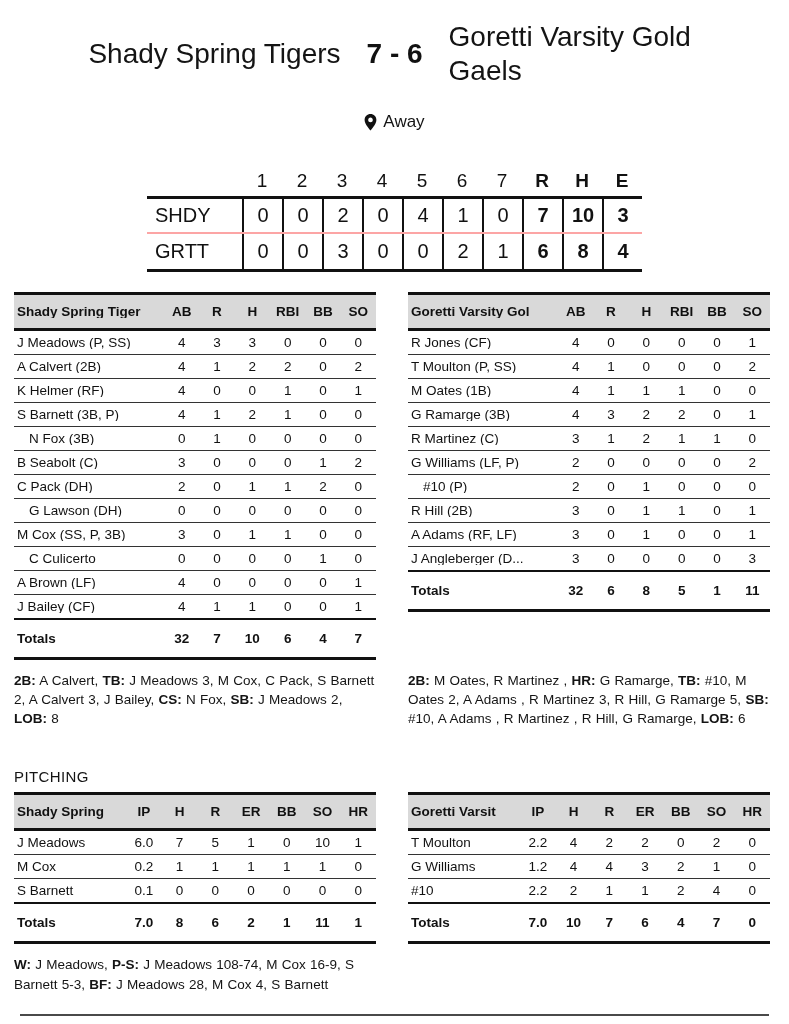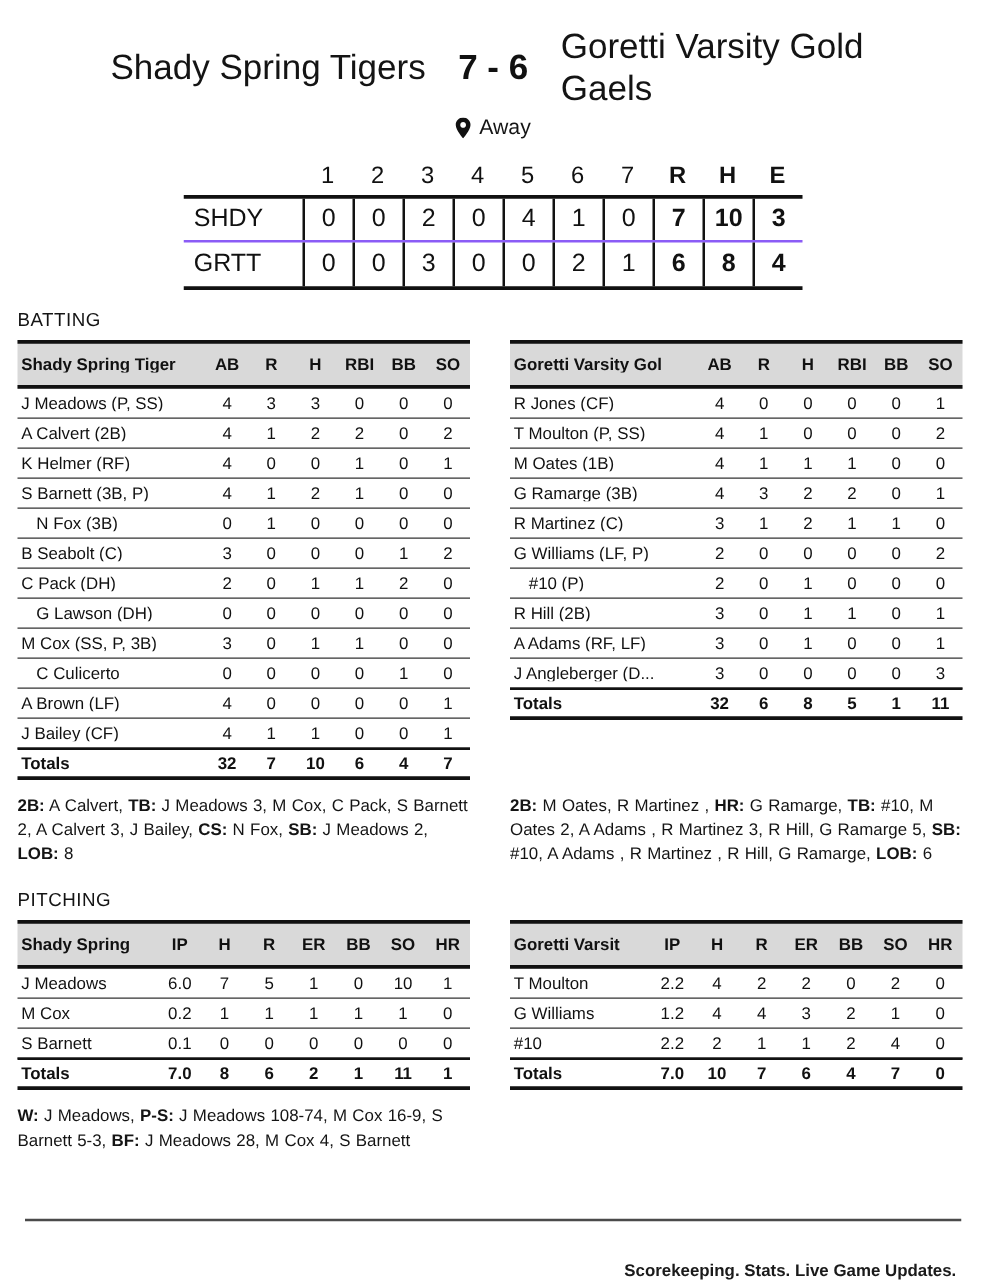--- a/index.html
+++ b/index.html
@@ -2,21 +2,21 @@
 <html><head>
 <meta charset="utf-8">
 <style>
   * { margin: 0; padding: 0; box-sizing: border-box; }
   html, body { background: #ffffff; }
   body {
     width: 789px; height: 1024px;
     font-family: "Liberation Sans", "DejaVu Sans", sans-serif;
     color: #111; overflow: hidden;
   }
-  .page { width: 789px; height: 1024px; display: flex; flex-direction: column; background: #fff; }
+  .page { width: 789px; height: 1024px; display: flex; flex-direction: column; background: #fff; gap: 20px; }
 
   
   .match-header {
     display: flex; align-items: center; justify-content: center;
     gap: 26px; padding-top: 20px; min-height: 88px;
   }
   .team-name { font-size: 28px; font-weight: 400; line-height: 1.2; color: #141414; }
   .team-name.left { text-align: left; max-width: 270px; }
   .team-name.right { text-align: left; width: 252px; }
   .final-score { font-size: 28px; font-weight: 700; white-space: nowrap; color: #111; }
@@ -32,21 +32,21 @@
   
   .linescore { width: 495px; margin: 14px auto 0 auto; }
   .ls-row { display: flex; align-items: stretch; }
   .ls-cell { display: flex; align-items: center; justify-content: center; font-size: 20px; }
   .ls-cell.team { width: 95px; justify-content: flex-start; padding-left: 8px; }
   .ls-cells { display: flex; flex: 1; }
   .ls-cells .ls-cell { width: 40px; }
   .ls-head { height: 30px; }
   .ls-head .ls-cell { font-size: 19px; }
   .ls-head .ls-cell.bold { font-weight: 700; }
-  .ls-body .ls-row { height: 38px; border-bottom: 2px solid #8b5cf6; }
+  .ls-body .ls-row { height: 38px; border-bottom: 2px solid #fca5a5; }
   .ls-body .ls-row:first-of-type { border-top: 3px solid #111; }
   .ls-body .ls-row:last-of-type { border-bottom: 3px solid #111; }
   .ls-body .ls-cells .ls-cell { border-left: 2px solid #111; }
   .ls-body .ls-cell.bold { font-weight: 700; }
 
   
   .section-label {
     font-size: 15px; letter-spacing: 0.4px; color: #141414;
     margin: 16px 0 7px 14px; font-weight: 400;
   }
@@ -65,21 +65,21 @@
   .cell.name.sub { padding-left: 15px; }
   .cells { flex: 1; display: flex; }
   .cells .cell { flex: 1; text-align: center; }
 
   .thead {
     background: #d9d9d9; border-top: 3px solid #111; border-bottom: 3px solid #111;
     height: 39px; font-weight: 700;
   }
   .thead .cell { font-weight: 700; }
   .tbody .trow { height: 24px; border-bottom: 1px solid #333; }
-  .totals { height: 26px; border-top: 2px solid #111; border-bottom: 3px solid #111; font-weight: 700; margin-top: -1px; }
+  .totals { height: 42px; border-top: 2px solid #111; border-bottom: 3px solid #111; font-weight: 700; margin-top: -1px; }
   .totals .cell { font-weight: 700; }
 
   .notes-row { margin-top: 11px; }
   .notes {
     width: 362px; font-size: 13.5px; line-height: 1.42; color: #141414;
     word-spacing: 0.5px;
   }
   .notes b { font-weight: 700; }
 
   
@@ -161,21 +161,20 @@
             <div class="ls-cell num">1</div>
             <div class="ls-cell num bold">6</div>
             <div class="ls-cell num bold">8</div>
             <div class="ls-cell num bold">4</div>
           </div>
         </div>
       </div>
   </div>
 
   <section class="batting-section">
-    <div class="section-label">BATTING</div>
     <div class="tables-row">
 
         <div class="stat-table">
           <div class="trow thead">
             <div class="cell name team-header">Shady Spring Tiger</div>
             <div class="cells">
 
             <div class="cell col-h">AB</div>
               <div class="cell col-h">R</div>
               <div class="cell col-h">H</div>

